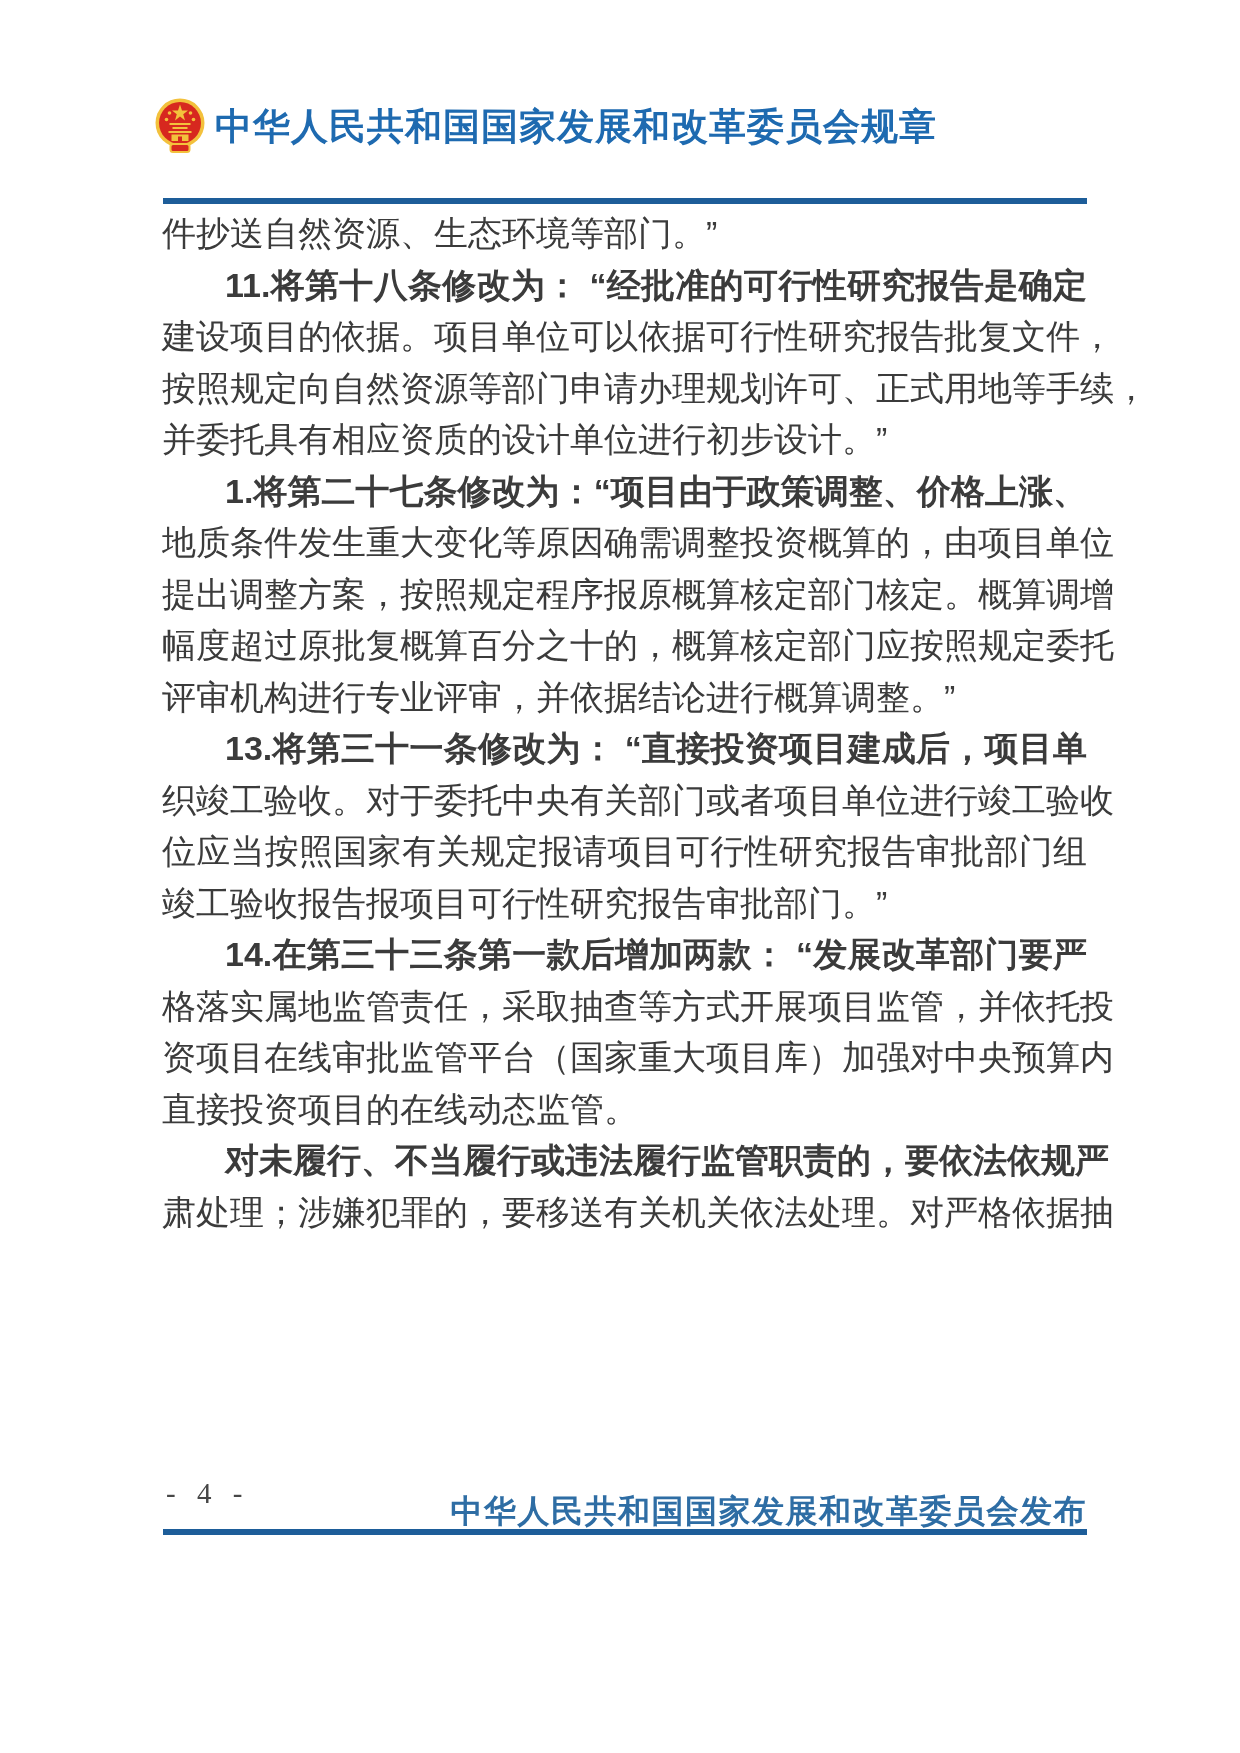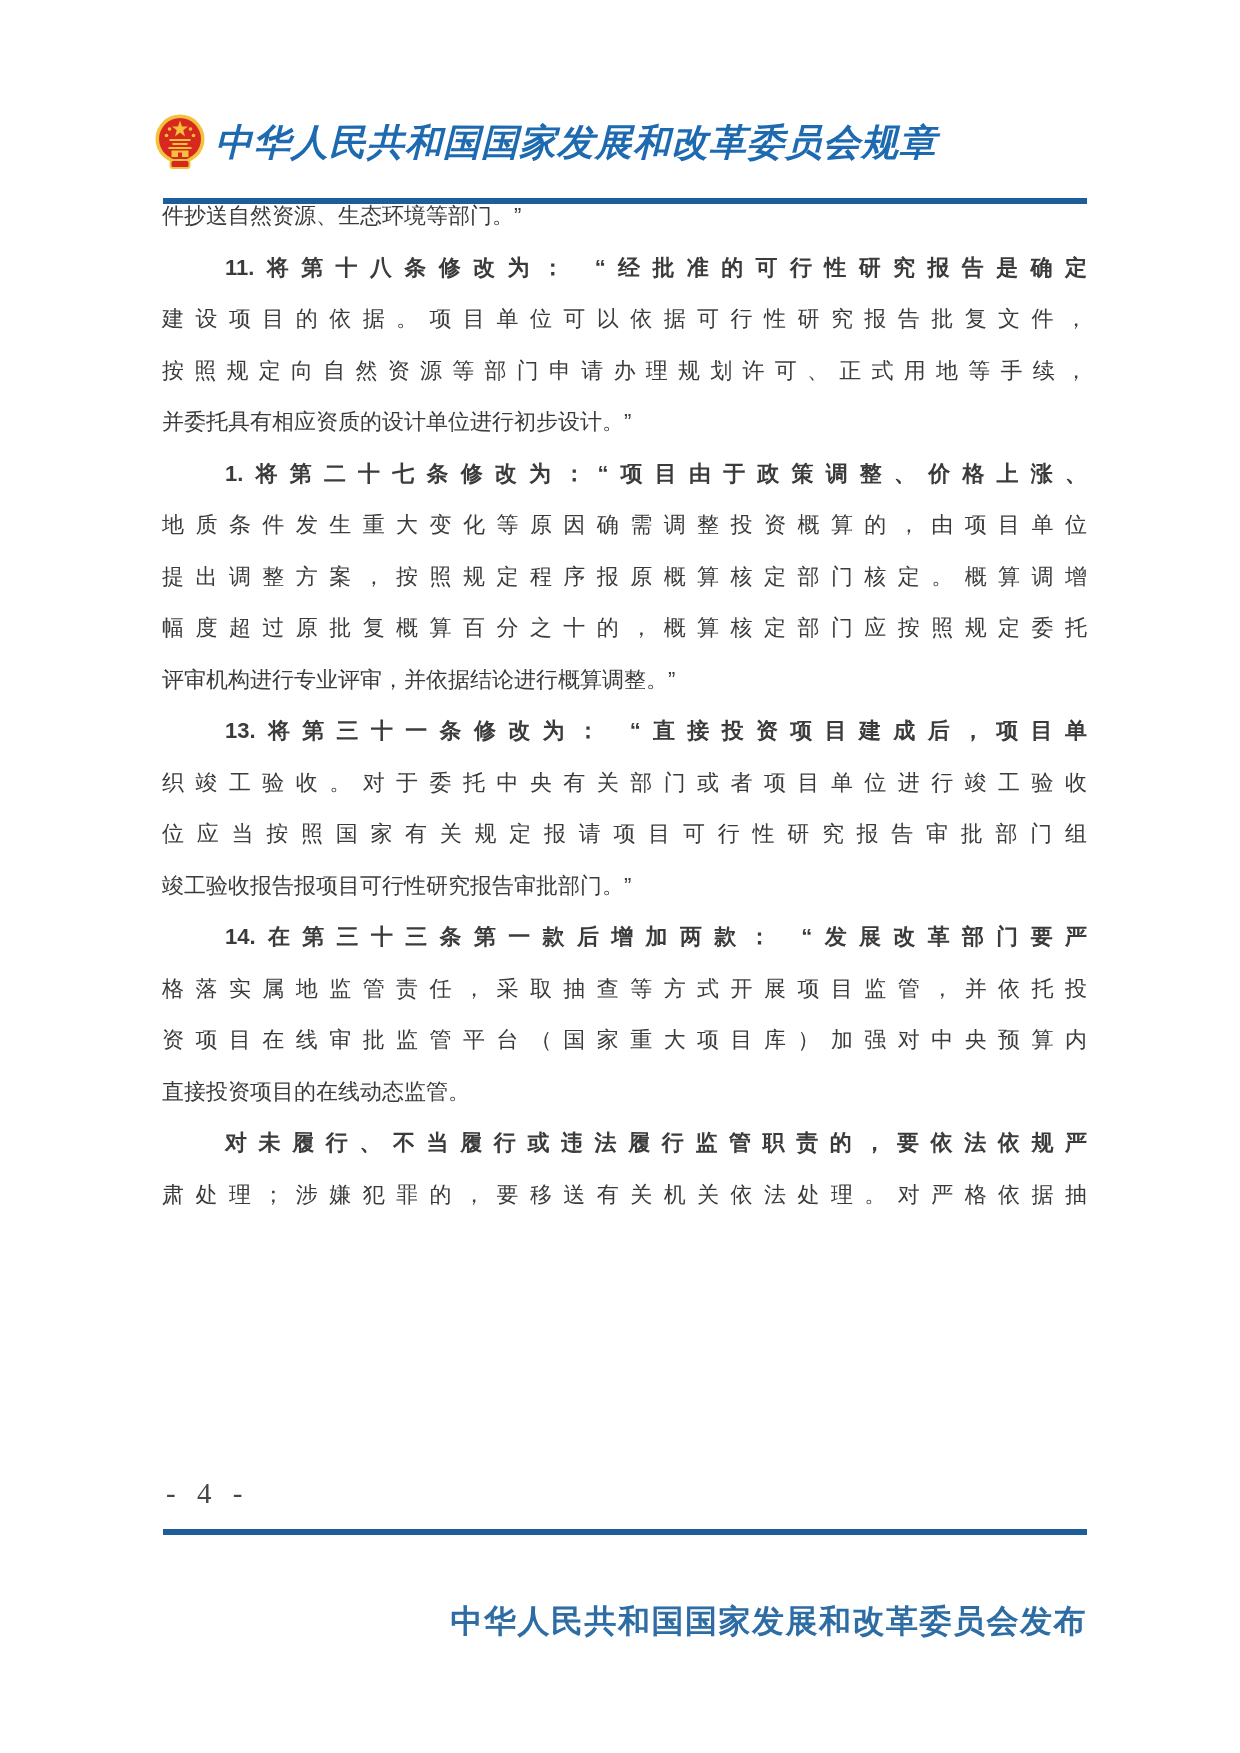--- a/index.html
+++ b/index.html
@@ -5,40 +5,40 @@
   html,body { margin:0; padding:0; background:#ffffff; }
   .page {
     position:relative;
     width:1240px; height:1753px;
     margin:0 auto;
     background:#ffffff;
     overflow:hidden;
     font-family:"Liberation Sans", sans-serif;
   }
   .header {
-    position:absolute; left:155px; top:114px;
-    display:flex; align-items:center; gap:10px;font-style:italic;
+    position:absolute; left:155px; top:98px;
+    display:flex; align-items:center; gap:10px;
   }
   .emblem { width:50px; height:57px; flex:0 0 auto; }
   .title {
     font-size:37px; font-weight:bold;
     color:var(--title-blue);
     letter-spacing:1px;
     white-space:nowrap;
   }
   .rule-top {
     position:absolute; left:163px; top:198px;
     width:924px; height:6px;
     background:var(--rule-blue);
   }
   .doc-body {
-    position:absolute; left:162px; top:190px;
+    position:absolute; left:162px; top:208px;
     width:925px;
     color:var(--body-text);
-    font-size:22px;
+    font-size:34px;
   }
   .line {
     height:51.5px; line-height:51.5px;
     text-align:justify;
     text-align-last:justify;
     text-justify:inter-ideograph;
     overflow:visible;
     white-space:nowrap;
   }
   .line.nojust { text-align-last:left; white-space:normal; }
@@ -48,21 +48,21 @@
     font-family:"Liberation Serif", serif;
     font-size:29px; color:#474747;
     letter-spacing:7px;
   }
   .rule-bottom {
     position:absolute; left:163px; top:1529px;
     width:924px; height:6px;
     background:var(--rule-blue);
   }
   .publisher {
-    position:absolute; right:153px; top:1600px;
+    position:absolute; right:153px; top:1490px;
     font-size:32px; font-weight:bold;
     color:var(--footer-blue);
     letter-spacing:1.5px;
     white-space:nowrap;
   }
 </style>
 </head>
 <body>
 
 <div class="page" style="--title-blue: #1e6ab0; --rule-blue: #1d5d99; --footer-blue: #2e6da4; --body-text: #3b3b3b;">

